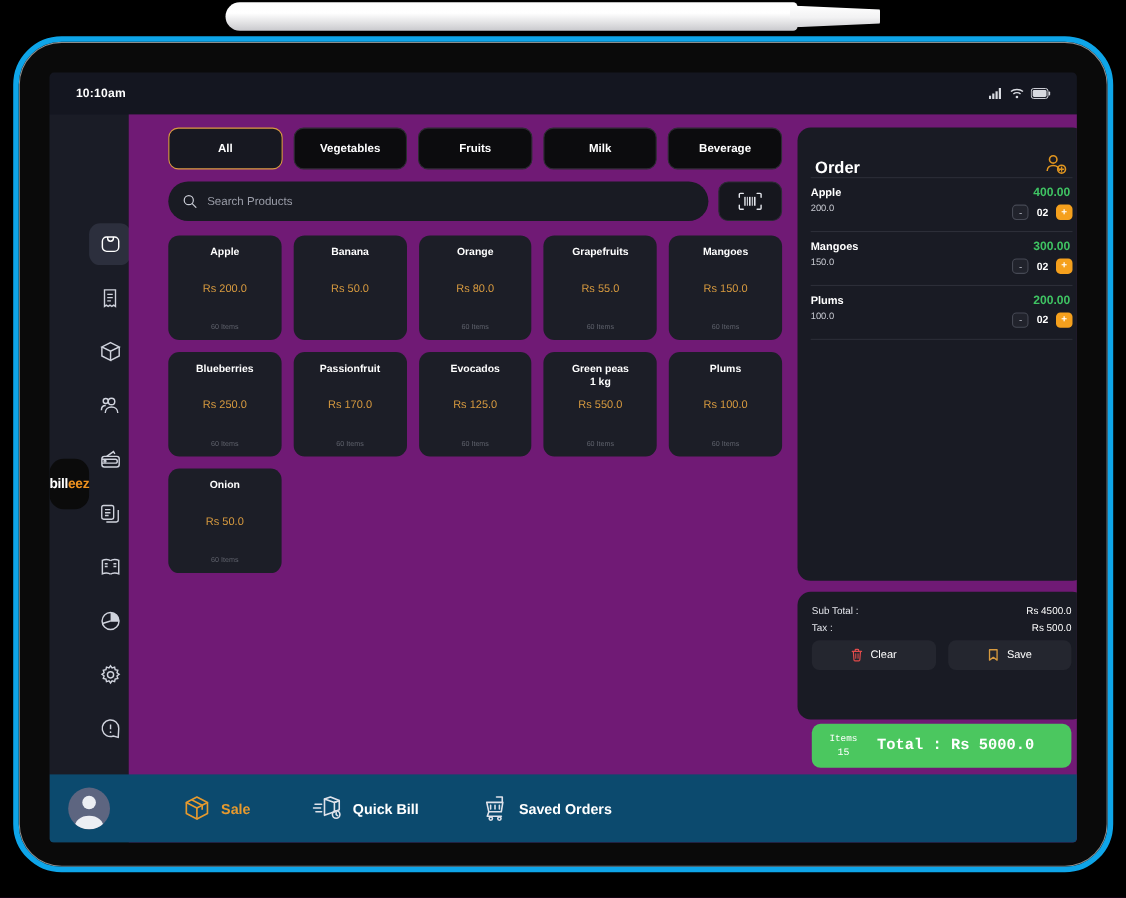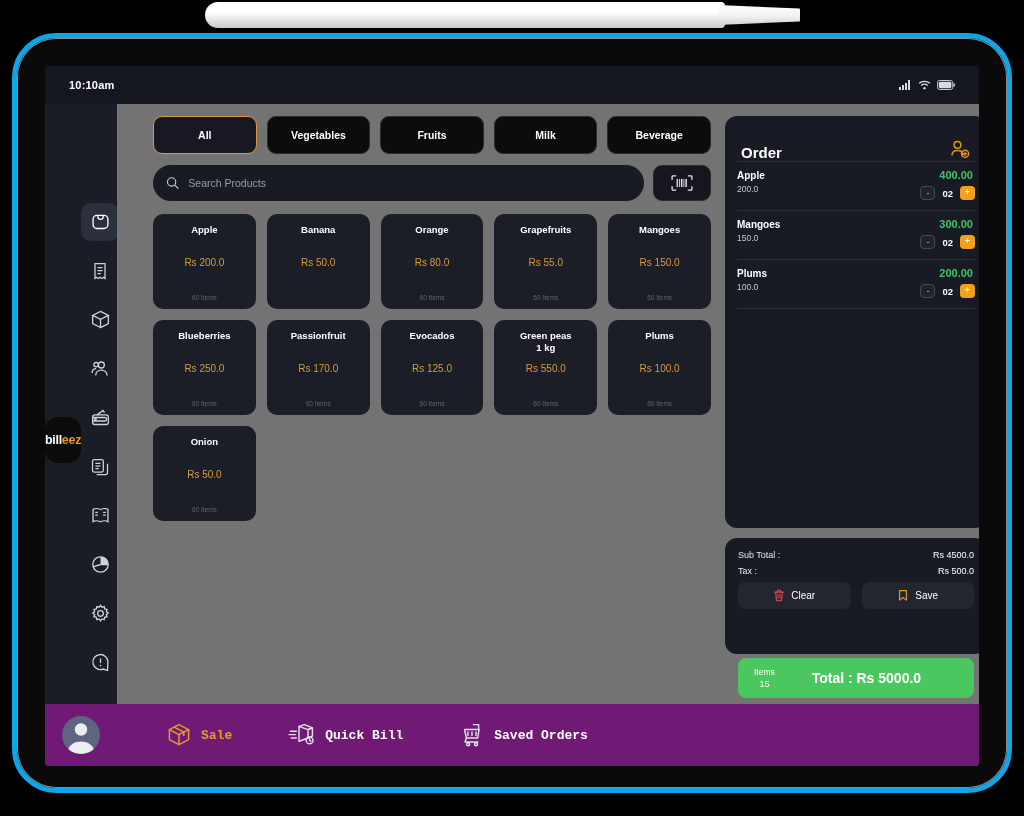--- a/index.html
+++ b/index.html
@@ -76,21 +76,21 @@
     border-radius: 10px;
   }
   .rail-item.active { background: #2c2f3d; }
   .rail-item svg { stroke: #cfd2dc; fill: none; stroke-width: 1.5; }
   .rail-item.active svg { stroke: #ffffff; }
 
   
   #main-area {
     position: absolute; left: 72px; top: 38px;
     width: 862px; height: 662px;
-    background: #737373;
+    background: #701a75;
   }
 
   
   #category-tabs {
     position: absolute; left: 36px; top: 12px;
     width: 558px; height: 38px;
     display: flex; gap: 10px;
   }
   .cat-tab {
     flex: 1; height: 38px;
@@ -206,33 +206,33 @@
   .action-btn {
     flex: 1; height: 27px;
     background: #24262f; border-radius: 7px;
     display: flex; align-items: center; justify-content: center; gap: 6px;
     color: #ffffff; font-size: 10px;
   }
   #total-bar {
     position: absolute; left: 13px; right: 13px; bottom: -44px;
     height: 40px;
     background: #4bc75f; border-radius: 8px;
-    display: flex; align-items: center; padding: 8px 16px;
+    display: flex; align-items: center; padding: 8px 16px; font-family: Liberation Mono, monospace;
   }
   #items-block { display: flex; flex-direction: column; align-items: center; line-height: 12px; }
   #items-label { color: #ffffff; font-size: 8.5px; }
   #items-count { color: #ffffff; font-size: 9px; }
   #total-text { flex: 1; text-align: center; color: #ffffff; font-size: 14px; font-weight: bold; }
 
   
   #bottom-bar {
     position: absolute; left: 0; bottom: 0;
     width: 934px; height: 62px;
-    background: #701a75;
-    display: flex; align-items: center; font-family: Liberation Mono, monospace;
+    background: #0c4a6e;
+    display: flex; align-items: center;
   }
   #avatar {
     width: 38px; height: 38px; border-radius: 50%;
     background: #5d6580;
     margin-left: 17px;
     display: flex; align-items: flex-end; justify-content: center;
     overflow: hidden;
   }
   #bottom-nav { display: flex; align-items: center; gap: 56px; margin-left: 66px; }
   .bnav-item { display: flex; align-items: center; gap: 9px; }

